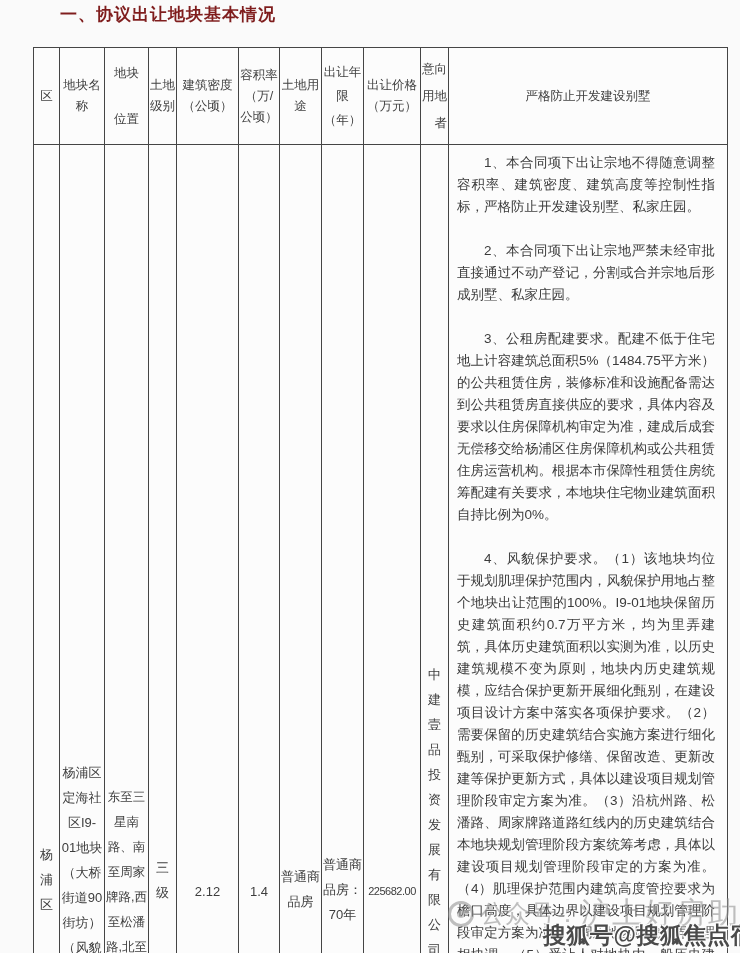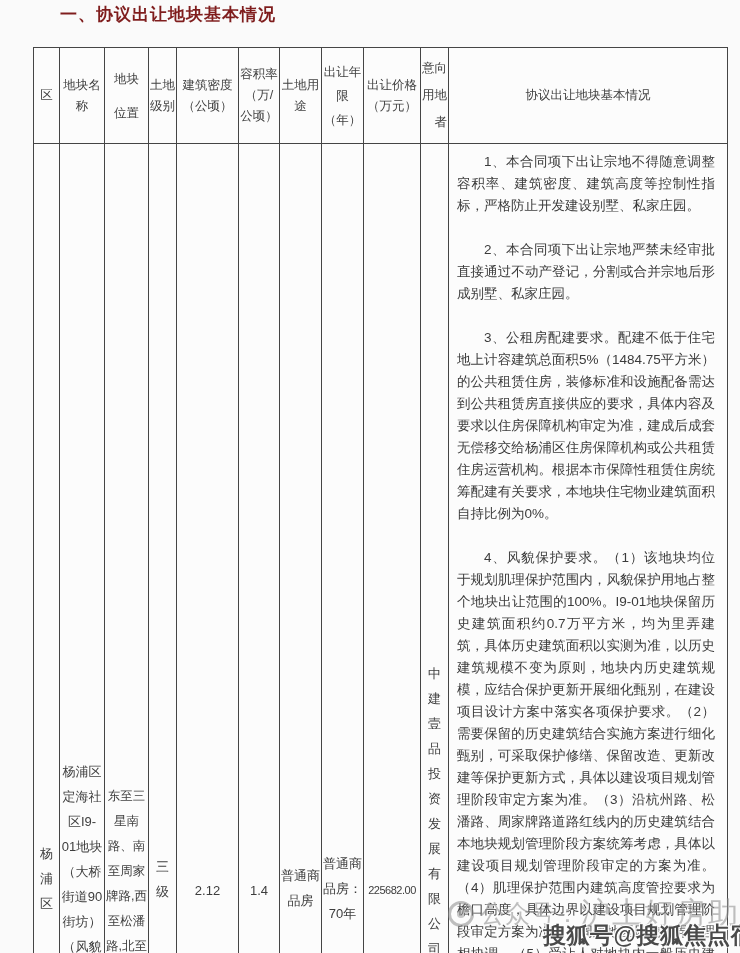--- a/index.html
+++ b/index.html
@@ -35,21 +35,21 @@
     font-weight: normal;
     font-size: 12.5px;
     color: #414141;
     text-align: center;
     vertical-align: middle;
     white-space: pre-line;
     line-height: 21px;
     height: 96px;
     padding: 2px 1px;
   }
-  th.h-location { line-height: 34px; }
+  th.h-location { line-height: 46px; }
   th.h-user { line-height: 27px; text-align: right; }
   th.h-term { line-height: 24px; }
   .land-table td {
     font-size: 13px;
     color: #3d3d3d;
     text-align: center;
     vertical-align: bottom;
     white-space: pre-line;
     line-height: 25px;
     padding: 2px 1px;
@@ -157,21 +157,21 @@
     <th>土地用
 途</th>
     <th class="h-term">出让年
 限
 （年）</th>
     <th>出让价格
 （万元）</th>
     <th class="h-user">意向
 用地
 者</th>
-    <th>协议出让地块基本情况</th>
+    <th>严格防止开发建设别墅</th>
   </tr>
   <tr>
     <td class="d-district">杨浦
 区</td>
     <td class="d-name">杨浦区
 定海社
 区I9-
 01地块
 （大桥
 街道90

